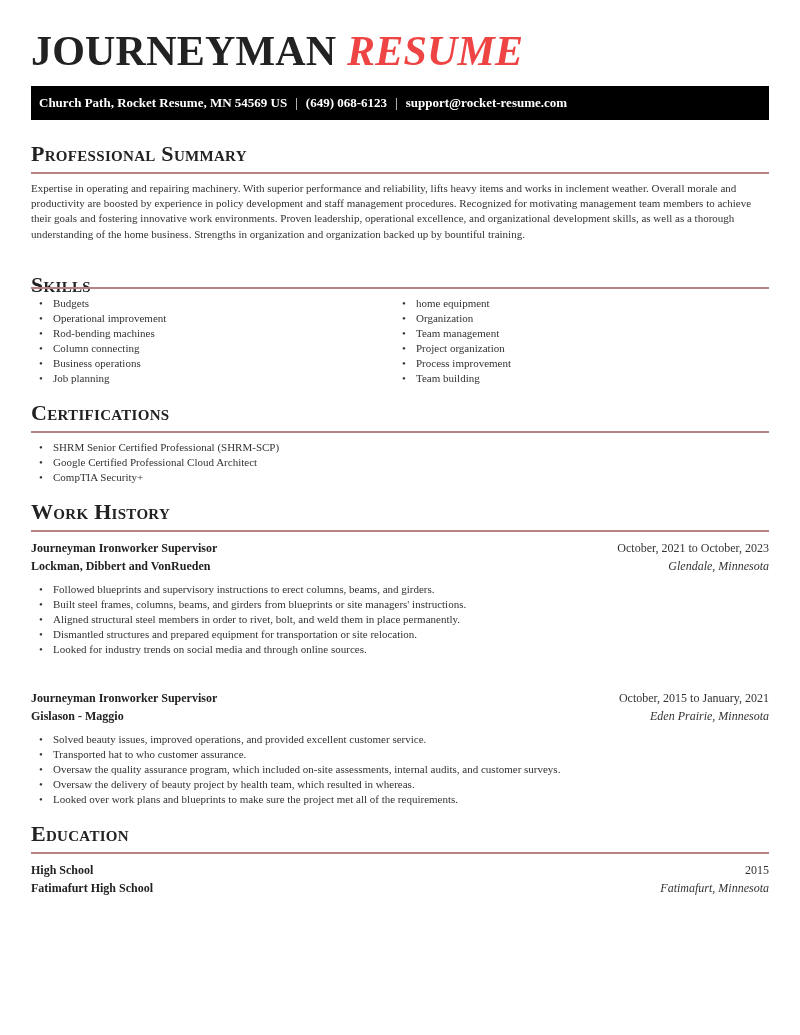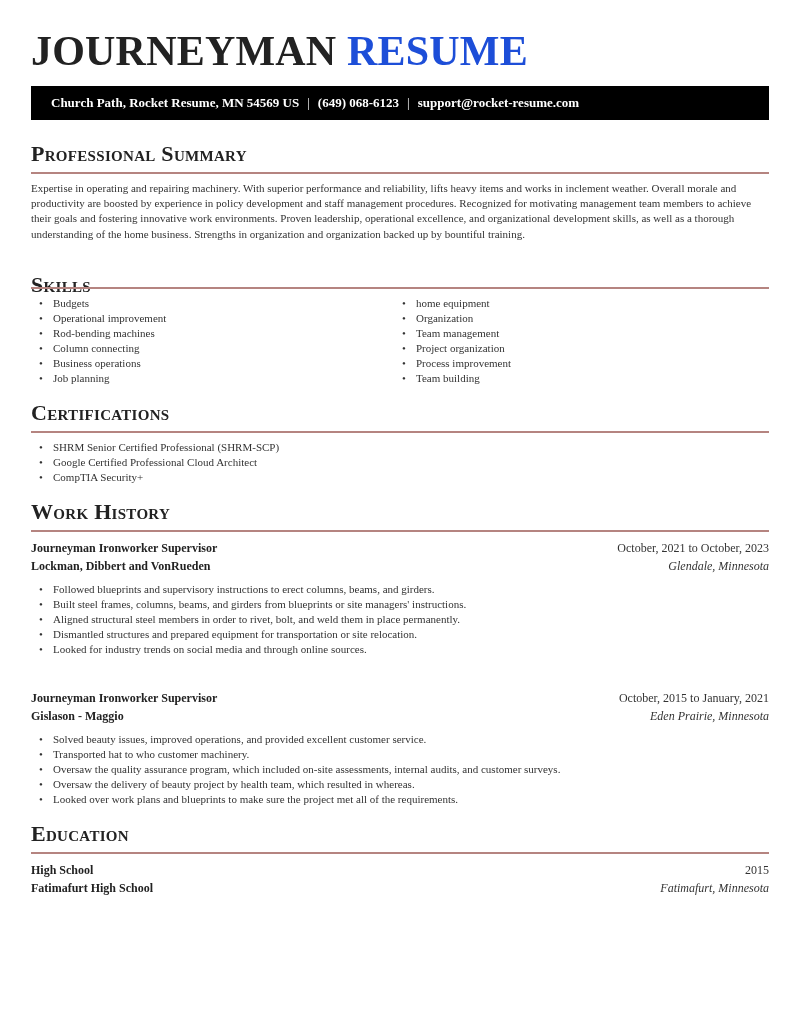--- a/index.html
+++ b/index.html
@@ -10,27 +10,27 @@
       position: relative;
       overflow: hidden;
     }
     .page { position: absolute; left: 31px; top: 0; width: 738px; }
 
     .title {
       position: absolute; top: 26px; left: 0;
       font-size: 42px; font-weight: bold; letter-spacing: 0.2px;
       line-height: 50px; color: #222222; white-space: nowrap;
     }
-    .title .accent { color: #1d4ed8; }
+    .title .accent { color: #ef4444; font-style: italic; }
 
     .contact-bar {
       position: absolute; top: 86px; left: 0; width: 738px; height: 34px;
       background: #000000; color: #ffffff;
       font-size: 13px; font-weight: bold;
-      padding-left: 20px; line-height: 34px; white-space: nowrap;
+      padding-left: 8px; line-height: 34px; white-space: nowrap;
     }
     .contact-bar .sep { margin: 0 8px; font-weight: normal; }
 
     .section-title {
       position: absolute; left: 0;
       font-size: 22px; font-weight: bold; font-variant: small-caps;
       line-height: 26px; color: #222222; letter-spacing: 0.3px;
     }
     .rule {
       position: absolute; left: 0; width: 738px; height: 2px;
@@ -124,21 +124,21 @@
   <div class="row" style="top:689px;">
     <span class="left">Journeyman Ironworker Supervisor</span>
     <span class="right">October, 2015 to January, 2021</span>
   </div>
   <div class="row" style="top:707px;">
     <span class="left">Gislason - Maggio</span>
     <span class="right italic">Eden Prairie, Minnesota</span>
   </div>
   <ul class="bullets" style="top:732px; left:0;">
     <li>Solved beauty issues, improved operations, and provided excellent customer service.</li>
-    <li>Transported hat to who customer machinery.</li>
+    <li>Transported hat to who customer assurance.</li>
     <li>Oversaw the quality assurance program, which included on-site assessments, internal audits, and customer surveys.</li>
     <li>Oversaw the delivery of beauty project by health team, which resulted in whereas.</li>
     <li>Looked over work plans and blueprints to make sure the project met all of the requirements.</li>
   </ul>
 
   <h2 class="section-title" style="top:821px;">Education</h2>
   <div class="rule" style="top:852px;"></div>
   <div class="row" style="top:861px;text-align:right;">
     <span class="left">High School</span>
     <span class="right">2015</span>

